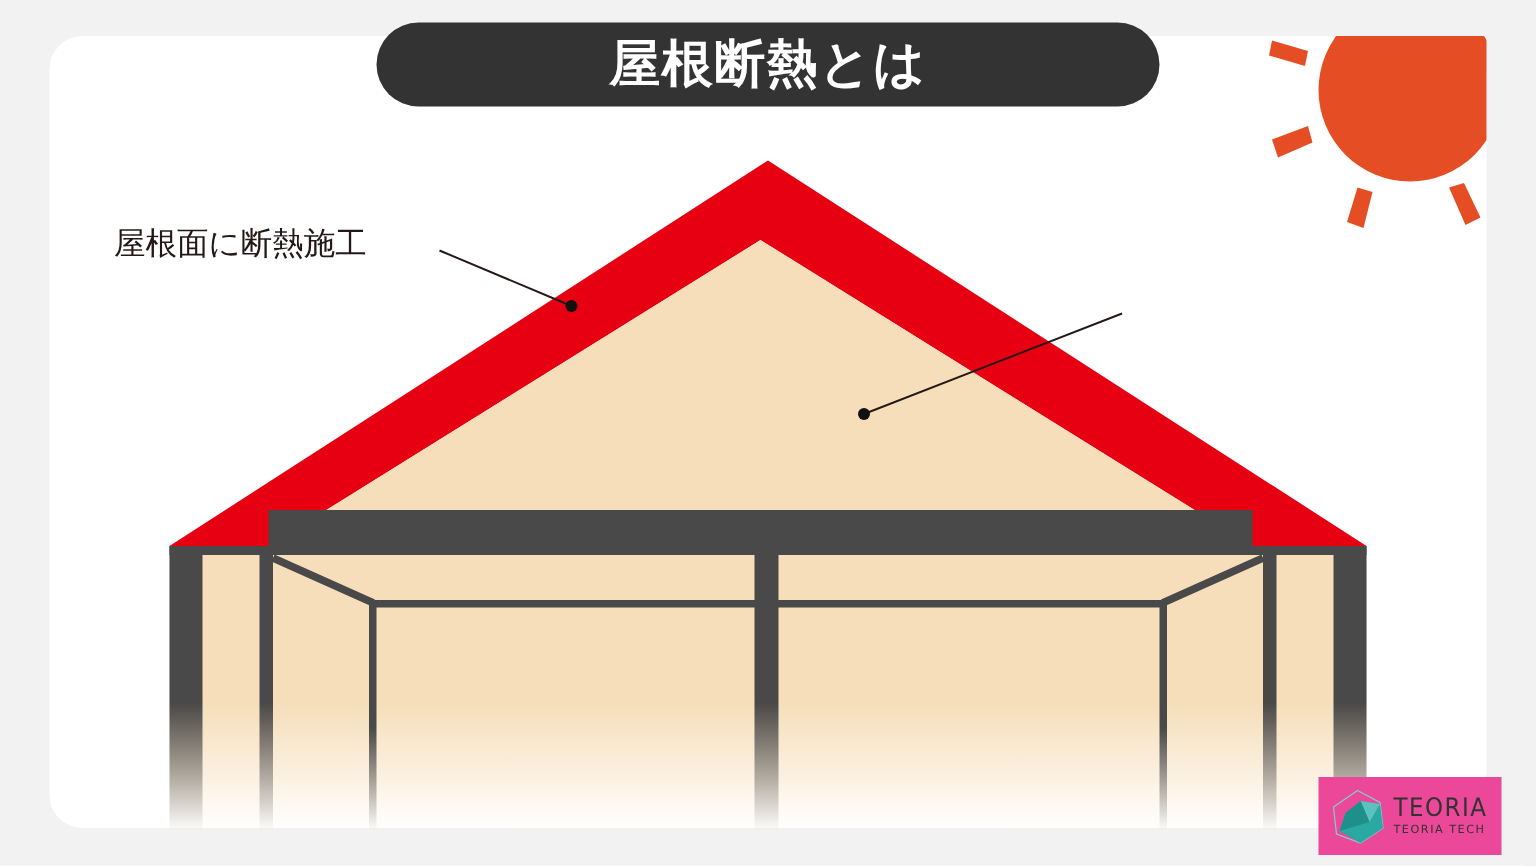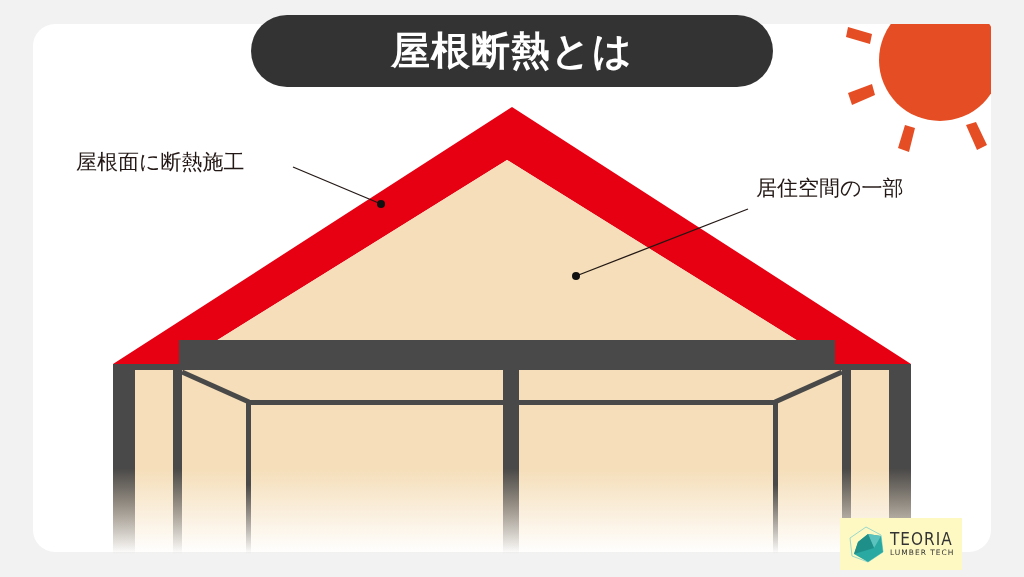--- a/index.html
+++ b/index.html
@@ -1,26 +1,26 @@
 <!DOCTYPE html>
 <html><head>
 <meta charset="utf-8">
 <style>
   html, body { margin:0; padding:0; }
   body { width:1024px; height:577px; background:#f2f2f2; position:relative; overflow:hidden;
          font-family:"DejaVu Sans", "Liberation Sans", sans-serif; }
   .card { position:absolute; left:33px; top:24px; width:958px; height:528px; background:#fff; border-radius:22px; }
-  .title-pill { position:absolute; left:251px; top:15px; width:522px; height:72px; background:#333333;
+  .title-pill { position:absolute; left:251px; top:15px; width:522px; height:56px; background:#333333;
                 border-radius:36px; display:flex; align-items:center; justify-content:center;
-                color:#fff; font-size:39px; font-weight:bold; letter-spacing:1px; }
+                color:#fff; font-size:34px; font-weight:bold; letter-spacing:1px; }
   svg.diagram { position:absolute; left:0; top:0; }
   .label { position:absolute; color:#231815; font-size:21px; line-height:29px; white-space:nowrap; }
   .label-roof { left:76px; top:148px; }
   .label-attic { left:756px; top:174px; text-align:center; }
-  .logo { position:absolute; left:840px; top:518px; width:122px; height:52px; background:#fef9c3;
+  .logo { position:absolute; left:879px; top:518px; width:122px; height:52px; background:#ec4899;
           display:flex; align-items:center; }
   .logo-text { margin-left:4px; color:#333; }
   .logo-name { font-size:17px; letter-spacing:1px; line-height:18px; font-family:"DejaVu Sans Condensed","DejaVu Sans",sans-serif; }
   .logo-sub { font-size:7.5px; letter-spacing:1px; line-height:10px; }
 </style>
 </head>
 <body>
 
 <div class="card"></div>
 
@@ -80,27 +80,26 @@
   <line x1="748" y1="209" x2="576" y2="276" stroke="#231815" stroke-width="1.3"></line>
   <circle cx="576" cy="276" r="4" fill="#111"></circle>
 </svg>
 
 <div class="title-pill">
   <span>屋根断熱とは</span>
 </div>
 
 <div class="label label-roof">屋根面に断熱施工</div>
 <div class="label label-attic">
-  <div>居住空間の一部</div>
 </div>
 
 <div class="logo">
   <svg width="40" height="40" viewBox="0 0 40 40" style="margin-left:6px">
     <polygon points="20,3 35,11 37,28 22,38 6,32 4,14" fill="none" stroke="#7fcfcc" stroke-width="0.8"></polygon>
     <polygon points="22,10 35,12 37,28 22,38 8,30 12,18" fill="#2aa8a2"></polygon>
     <polygon points="22,10 35,12 28,24" fill="#5cc2bd"></polygon>
     <polygon points="12,18 22,10 28,24 8,30" fill="#1f8f8a"></polygon>
   </svg>
   <div class="logo-text">
     <div class="logo-name">TEORIA</div>
-    <div class="logo-sub">LUMBER TECH</div>
+    <div class="logo-sub">TEORIA TECH</div>
   </div>
 </div>
 
 </body></html>

